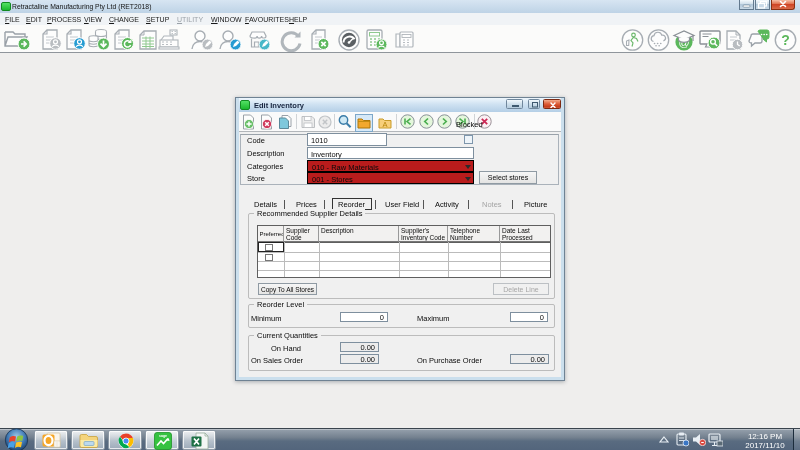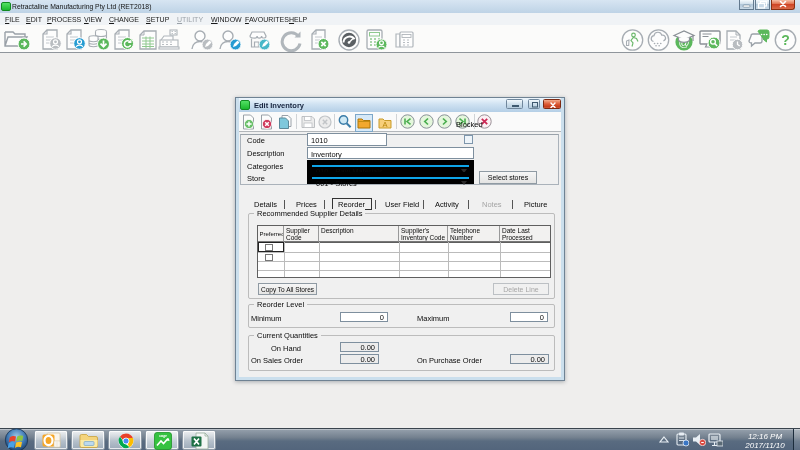--- a/index.html
+++ b/index.html
@@ -11,36 +11,36 @@
 #titlebar .title { position:absolute; left:12px; top:2.5px; font-size:6.8px; color:#151515; }
 .capbtn { position:absolute; top:0; height:10px; border:1px solid #62798e; border-top:none; background:linear-gradient(#f5fafd,#cfdeea 45%,#b3c8da 50%,#c8d9e7); overflow:hidden; }
 .capbtn svg { position:absolute; left:0; top:0; display:block; }
 .capbtn.cl { background:linear-gradient(#f5c0a8,#e06f4d 45%,#cf4526 50%,#d96a49); border-color:#8c3012; border-radius:0 0 3px 0; }
 #menubar { left:0; top:13px; width:800px; height:12px; background:#f0f3f6; font-size:7px; color:#1a1a1a; }
 #menubar span { position:absolute; top:3px; }
 #menubar u { text-decoration:underline; text-underline-offset:1px; }
 #toolbar { left:0; top:25px; width:800px; height:28px; background:#fbfbfa; border-bottom:1px solid #8f959b; }
 #toolbar svg { position:absolute; top:3px; }
 #client { left:0; top:54px; width:800px; height:374px; background:#efeeed; }
-#taskbar { left:0; top:428px; width:800px; height:22px; background:linear-gradient(#96a1ad,#74818f 40%,#596b80 58%,#53657c); border-top:1px solid #3a444e; box-shadow:inset 0 1px 0 rgba(255,255,255,0.35);font-style:italic; }
+#taskbar { left:0; top:428px; width:800px; height:22px; background:linear-gradient(#96a1ad,#74818f 40%,#596b80 58%,#53657c); border-top:1px solid #3a444e; box-shadow:inset 0 1px 0 rgba(255,255,255,0.35); }
 
 #dlg { left:235px; top:97px; width:330px; height:284px; background:#f0f0f0; border:1px solid #6f8293; box-shadow:0 1px 4px rgba(60,70,80,0.4); }
 #dlgborder { position:absolute; left:0; top:0; right:0; bottom:0; border:3px solid #cbdfed; border-top:none; pointer-events:none; }
 #dlgtitle { position:absolute; left:0; top:0; width:328px; height:14px; background:linear-gradient(#eef6fc,#cfe2f2 45%,#b4cfe6); }
 #dlgtitle .ic { position:absolute; left:4px; top:1.5px; width:10px; height:10px; background:linear-gradient(#53e165,#1bb92e); border:1px solid #128a21; border-radius:2px; }
 #dlgtitle .tt { position:absolute; left:18px; top:3px; font-size:7.5px; font-weight:bold; color:#16243e; }
 .dbtn { position:absolute; top:1px; height:10px; border:1px solid #70879c; border-radius:1.5px; background:linear-gradient(#f3f9fd,#cfe0ec 50%,#b4cbdd); overflow:hidden; }
 .dbtn svg { position:absolute; left:0; top:0; display:block; }
 .dbtn.cl { background:linear-gradient(#f2ab8c,#dd5b36 50%,#c43e1e 85%,#d55d3c); border-color:#7d2a12; }
 #dlgtools { position:absolute; left:0; top:14px; width:328px; height:20px; background:#fafafa; border-bottom:1px solid #b2b6ba; }
 #dlgtools svg { position:absolute; top:2px; }
 #formpanel { position:absolute; left:4px; top:36px; width:319px; height:51px; border:1px solid #aab2ba; border-top-color:#9aa2aa; background:#f0f0f0; }
 .lbl { position:absolute; font-size:7.5px; color:#0a0a0a; white-space:nowrap; }
 .fld { position:absolute; background:#fff; border:1px solid #7e8f9e; font-size:7.5px; color:#0a0a0a; padding:1.5px 3px; white-space:nowrap; }
-.combo { position:absolute; background:#0ea5e9; border:5px solid #000000; font-size:7.5px; color:#0a0a0a; }
+.combo { position:absolute; background:#b91c1c; border:1px solid #000000; font-size:7.5px; color:#0a0a0a; }
 .combo .cv { position:absolute; left:4px; top:1.5px; white-space:nowrap; }
 .combo .ca { position:absolute; right:0px; top:0px; bottom:0px; width:11px; }
 .combo .ca:after { content:""; position:absolute; left:2.5px; top:4px; border-left:3px solid transparent; border-right:3px solid transparent; border-top:4px solid #2a2a2a; }
 .btn { position:absolute; background:linear-gradient(#f6f6f6,#e4e4e3); border:1px solid #8f9aa3; font-size:7px; color:#0a0a0a; text-align:center; white-space:nowrap; }
 .btn.dis { color:#a6a6a6; background:#f0f0f0; border-color:#bcc0c4; }
 .grp { position:absolute; border:1px solid #bcbcbc; border-radius:2px; }
 .grp .gl { position:absolute; top:-5px; left:5px; background:#f0f0f0; padding:0 3px; font-size:7.5px; color:#0a0a0a; white-space:nowrap; }
 .tab { position:absolute; top:0.5px; font-size:7.5px; color:#0a0a0a; white-space:nowrap; }
 .tsep { position:absolute; top:1px; width:1px; height:9px; background:#555; }
 .th { position:absolute; background:#f2f1f0; font-size:6.5px; color:#0a0a0a; border-right:1px solid #999; border-bottom:1px solid #777; padding:1px 0 0 2px; line-height:1.1; overflow:hidden; }

